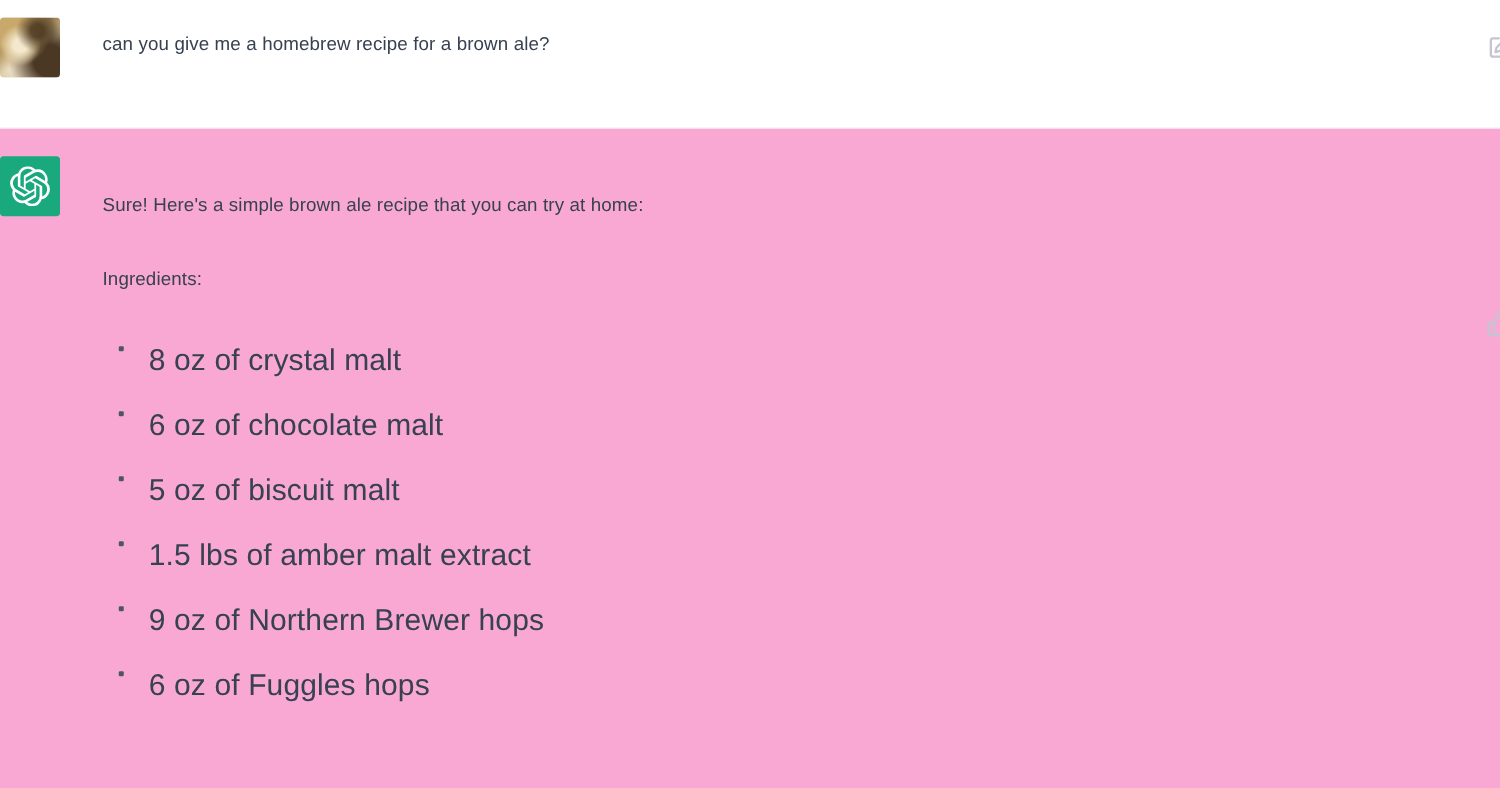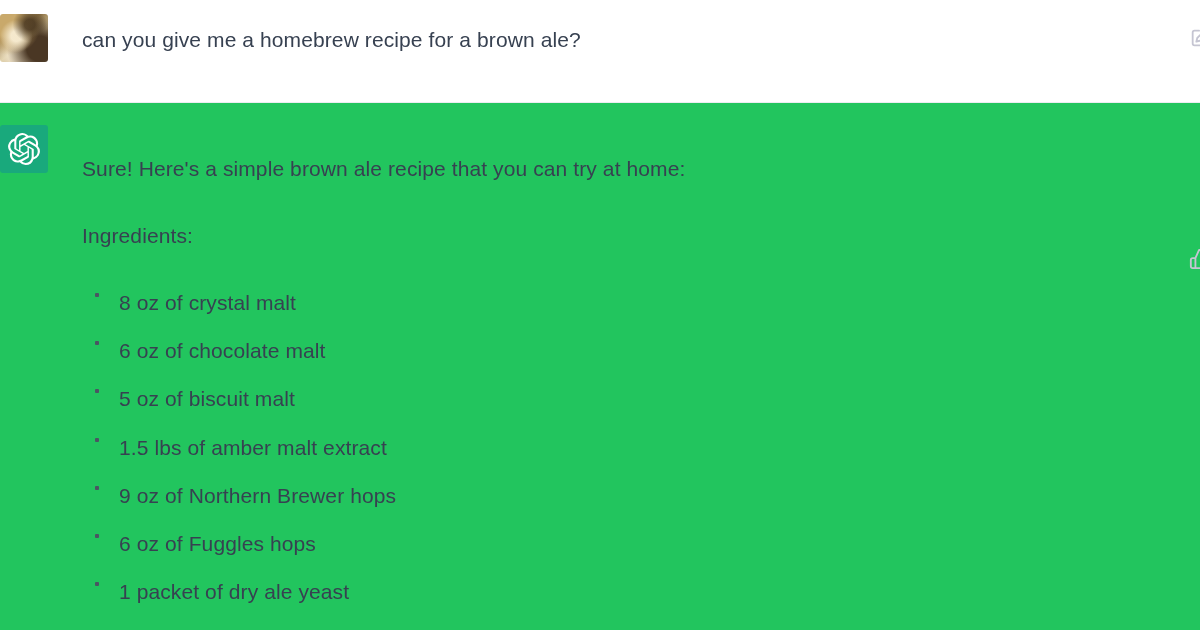--- a/index.html
+++ b/index.html
@@ -33,21 +33,21 @@
     padding: 0;
   }
 
   .msg-user {
     background: #ffffff;
     height: 103px;
     border-bottom: 1px solid #ececf1;
   }
 
   .msg-assistant {
-    background: #22c55e;
+    background: #f9a8d4;
     flex: 1 1 auto;
     min-height: 0;
   }
 
   .msg-inner {
     display: flex;
     align-items: flex-start;
     width: 100%;
   }
 
@@ -106,37 +106,37 @@
 
   .msg-user .body-col {
     padding-top: 26px;
   }
 
   .msg-assistant .body-col {
     padding-top: 52px;
   }
 
   .prose p {
-    font-size: 21px;
+    font-size: 15px;
     line-height: 1.35;
     color: #374151;
     letter-spacing: 0.1px;
   }
 
   .prose p.lead { margin-bottom: 0; }
   .prose p.section-label { margin-top: 39px; }
 
   .ingredient-list {
     list-style: none;
     margin-top: 38px;
   }
 
   .ingredient-list li {
     position: relative;
-    font-size: 21px;
+    font-size: 24px;
     line-height: 1.3;
     color: #374151;
     padding-left: 37px;
     margin-bottom: 21px;
     letter-spacing: 0.1px;
   }
 
   .ingredient-list li::before {
     content: "";
     position: absolute;
@@ -220,21 +220,20 @@
         <div class="prose">
           <p class="lead">Sure! Here's a simple brown ale recipe that you can try at home:</p>
           <p class="section-label">Ingredients:</p>
           <ul class="ingredient-list">
             <li>8 oz of crystal malt</li>
             <li>6 oz of chocolate malt</li>
             <li>5 oz of biscuit malt</li>
             <li>1.5 lbs of amber malt extract</li>
             <li>9 oz of Northern Brewer hops</li>
             <li>6 oz of Fuggles hops</li>
-            <li>1 packet of dry ale yeast</li>
           </ul>
         </div>
       </div>
     </div>
 
     <div class="action-col">
       <div class="action-btn action-like">
         <span>
           <svg width="22" height="22" viewBox="0 0 24 24" fill="none" stroke="currentColor" stroke-width="2" stroke-linecap="round" stroke-linejoin="round">
             <path d="M14 9V5a3 3 0 0 0-3-3l-4 9v11h11.28a2 2 0 0 0 2-1.7l1.38-9a2 2 0 0 0-2-2.3zM7 22H4a2 2 0 0 1-2-2v-7a2 2 0 0 1 2-2h3"></path>

